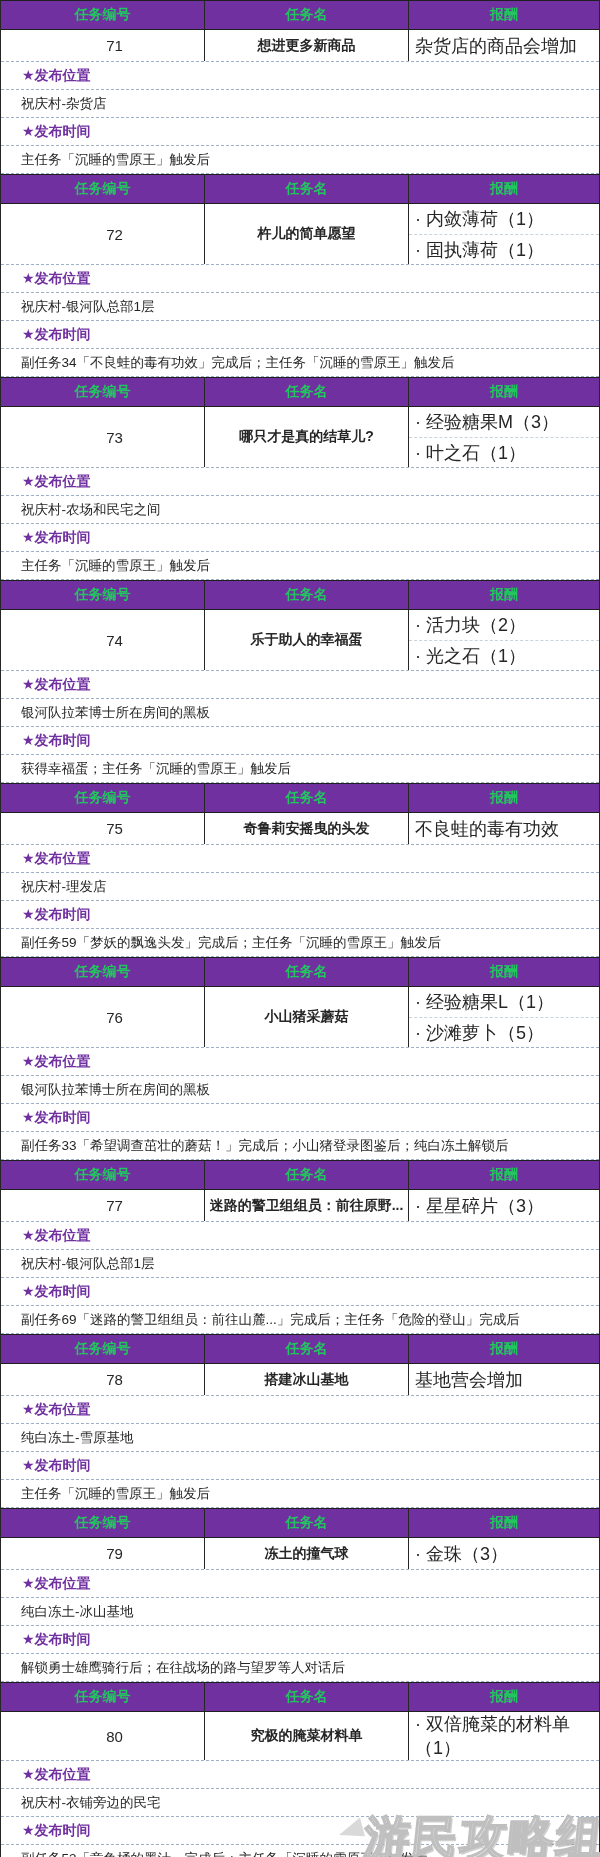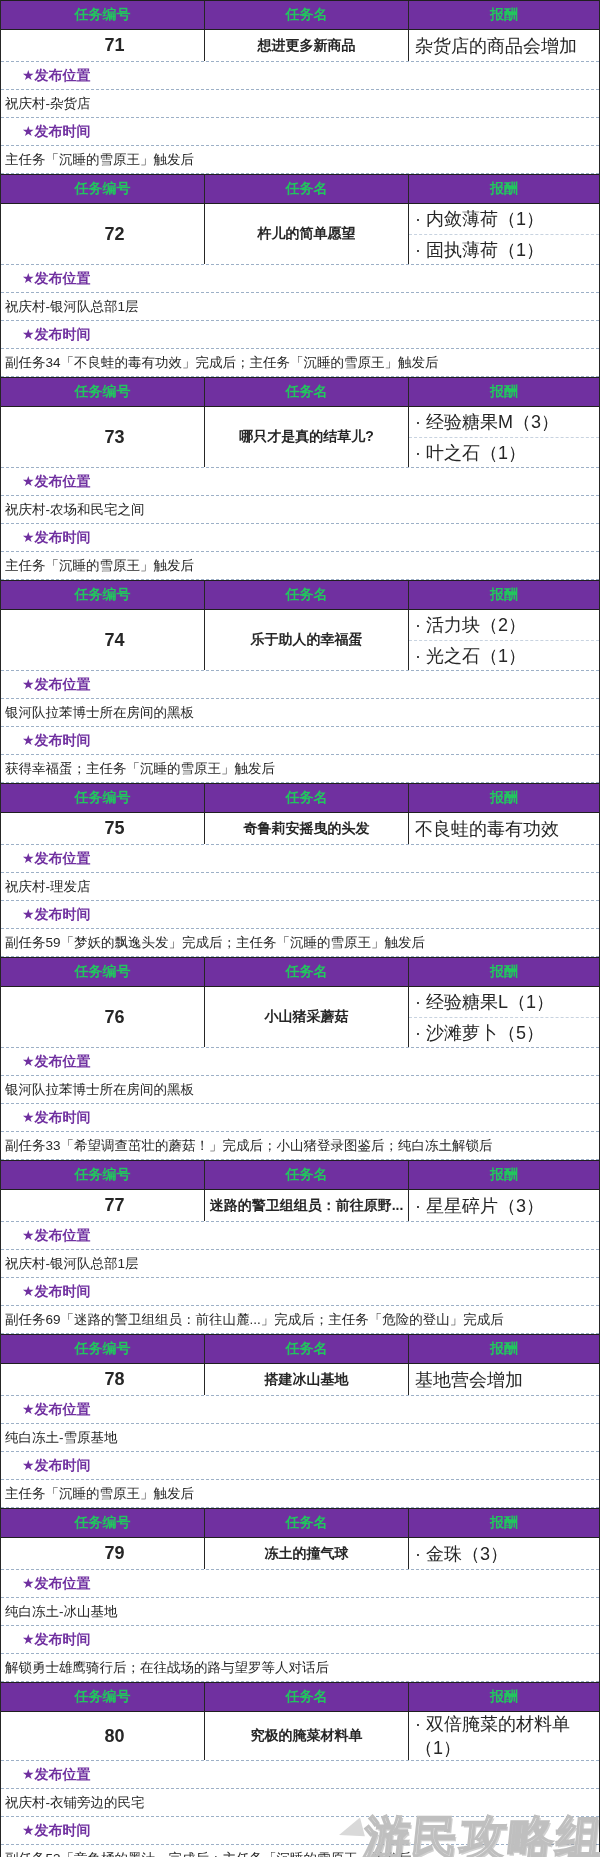--- a/index.html
+++ b/index.html
@@ -21,21 +21,21 @@
   }
   .cell{box-sizing:border-box;display:flex;align-items:center;justify-content:center;}
   .c1{width:204px;flex:0 0 204px;}
   .c2{width:204px;flex:0 0 204px;}
   .c3{flex:1 1 auto;}
   .hdr .cell{color:#22c55e;font-weight:bold;font-size:14px;}
   .hdr .c1,.hdr .c2{border-right:1px solid #262626;}
   
   .task{border-bottom:1px dashed #9db0c7;}
   .task .c1,.task .c2{border-right:1px solid #262626;}
-  .num{font-size:18px;font-weight:bold;padding-left:24px;}
+  .num{font-size:15px;font-weight:normal;padding-left:24px;}
   .name{font-size:14px;font-weight:bold;text-align:center;padding:0 2px;}
   .rewards{flex-direction:column;align-items:stretch;justify-content:center;padding:0;}
   .reward-line{
     flex:1 1 auto;
     min-height:30px;
     display:flex;align-items:center;
     padding-left:6px;
     font-size:18px;
     box-sizing:border-box;
   }
@@ -45,21 +45,21 @@
   .label-row{
     height:28px;display:flex;align-items:center;
     color:#7030a0;font-weight:bold;font-size:14px;
     padding-left:21px;
     border-bottom:1px dashed #9db0c7;
     box-sizing:border-box;
   }
   .value-row{
     height:28px;display:flex;align-items:center;
     font-size:13.5px;color:#262626;
-    padding-left:4px;
+    padding-left:20px;
     border-bottom:1px dashed #9db0c7;
     box-sizing:border-box;
     white-space:nowrap;
     overflow:hidden;
   }
   
   .watermark{
     position:absolute;
     right:-4px;
     bottom:4px;

